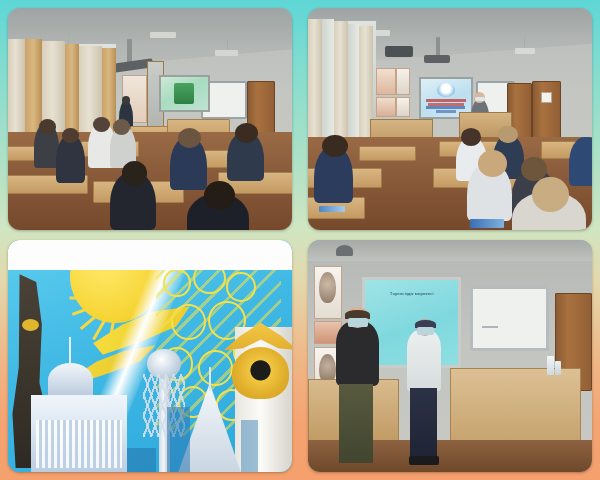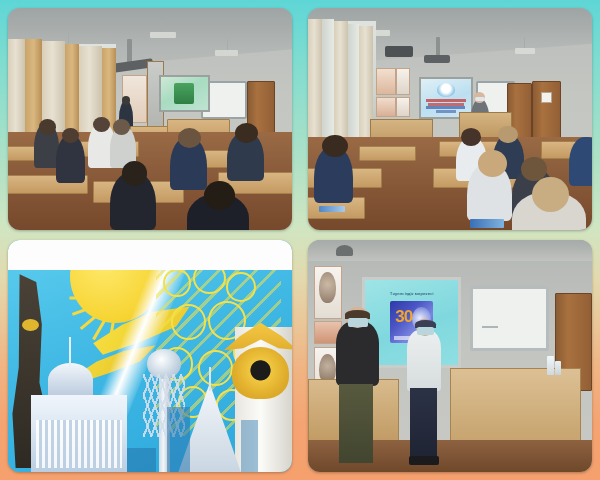--- a/index.html
+++ b/index.html
@@ -339,29 +339,20 @@
         <div style="position:absolute;left:4%;top:14%;width:6%;height:13%;
                     background:radial-gradient(circle at 50% 40%,#cbb9a6,#8d7866);border-radius:50% 50% 45% 45%"></div>
         <div class="poster" style="left:2%;top:35%;width:10%;height:10%;background:linear-gradient(180deg,#e9c3ad,#cf9476)"></div>
         <div class="poster" style="left:2%;top:46%;width:10%;height:22%;background:linear-gradient(180deg,#f7f3ee,#e2dbd1)"></div>
         <div style="position:absolute;left:4%;top:49%;width:6%;height:13%;
                     background:radial-gradient(circle at 50% 40%,#c3b1a0,#7f6b59);border-radius:50% 50% 45% 45%"></div>
 
         <div class="screen teal" style="left:19%;top:16%;width:35%;height:39%;border:3px solid #c9ccc8;
                     flex-direction:column;justify-content:flex-start;padding-top:4%;">
           <div class="slide-txt" style="color:#1d3b5e;font-size:4.4px;margin-bottom:4%;">Тәуелсіздік мерекесі</div>
-          <div style="width:46%;height:58%;position:relative;border-radius:2px;
-                      background:linear-gradient(135deg,#2f3aa8 0%,#4a54c4 35%,#7b86e0 65%,#3a46b6 100%);">
-            <div style="position:absolute;left:12%;top:18%;font-size:17px;line-height:1;font-weight:bold;
-                        color:#f0a62c;letter-spacing:-1px;">30</div>
-            <div style="position:absolute;right:4%;top:14%;width:46%;height:58%;
-                        background:radial-gradient(circle at 40% 45%,rgba(255,255,255,.85),rgba(160,200,240,.25) 70%,rgba(0,0,0,0));
-                        border-radius:50%"></div>
-            <div style="position:absolute;left:8%;bottom:8%;width:60%;height:8%;background:rgba(255,255,255,.6)"></div>
-          </div>
         </div>
 
         <div class="board" style="left:57%;top:20%;width:28%;height:28%;border:3px solid #b6bcbd;">
           <div style="position:absolute;left:12%;top:62%;width:22%;height:2px;background:#6d7a85;opacity:.5"></div>
         </div>
 
         <div class="door" style="left:87%;top:23%;width:13%;height:42%;"></div>
 
         <div class="cabinet" style="left:50%;top:55%;width:46%;height:32%;
                     background:linear-gradient(180deg,#dcc094,#c7a46f);border:1px solid #a6834f"></div>

